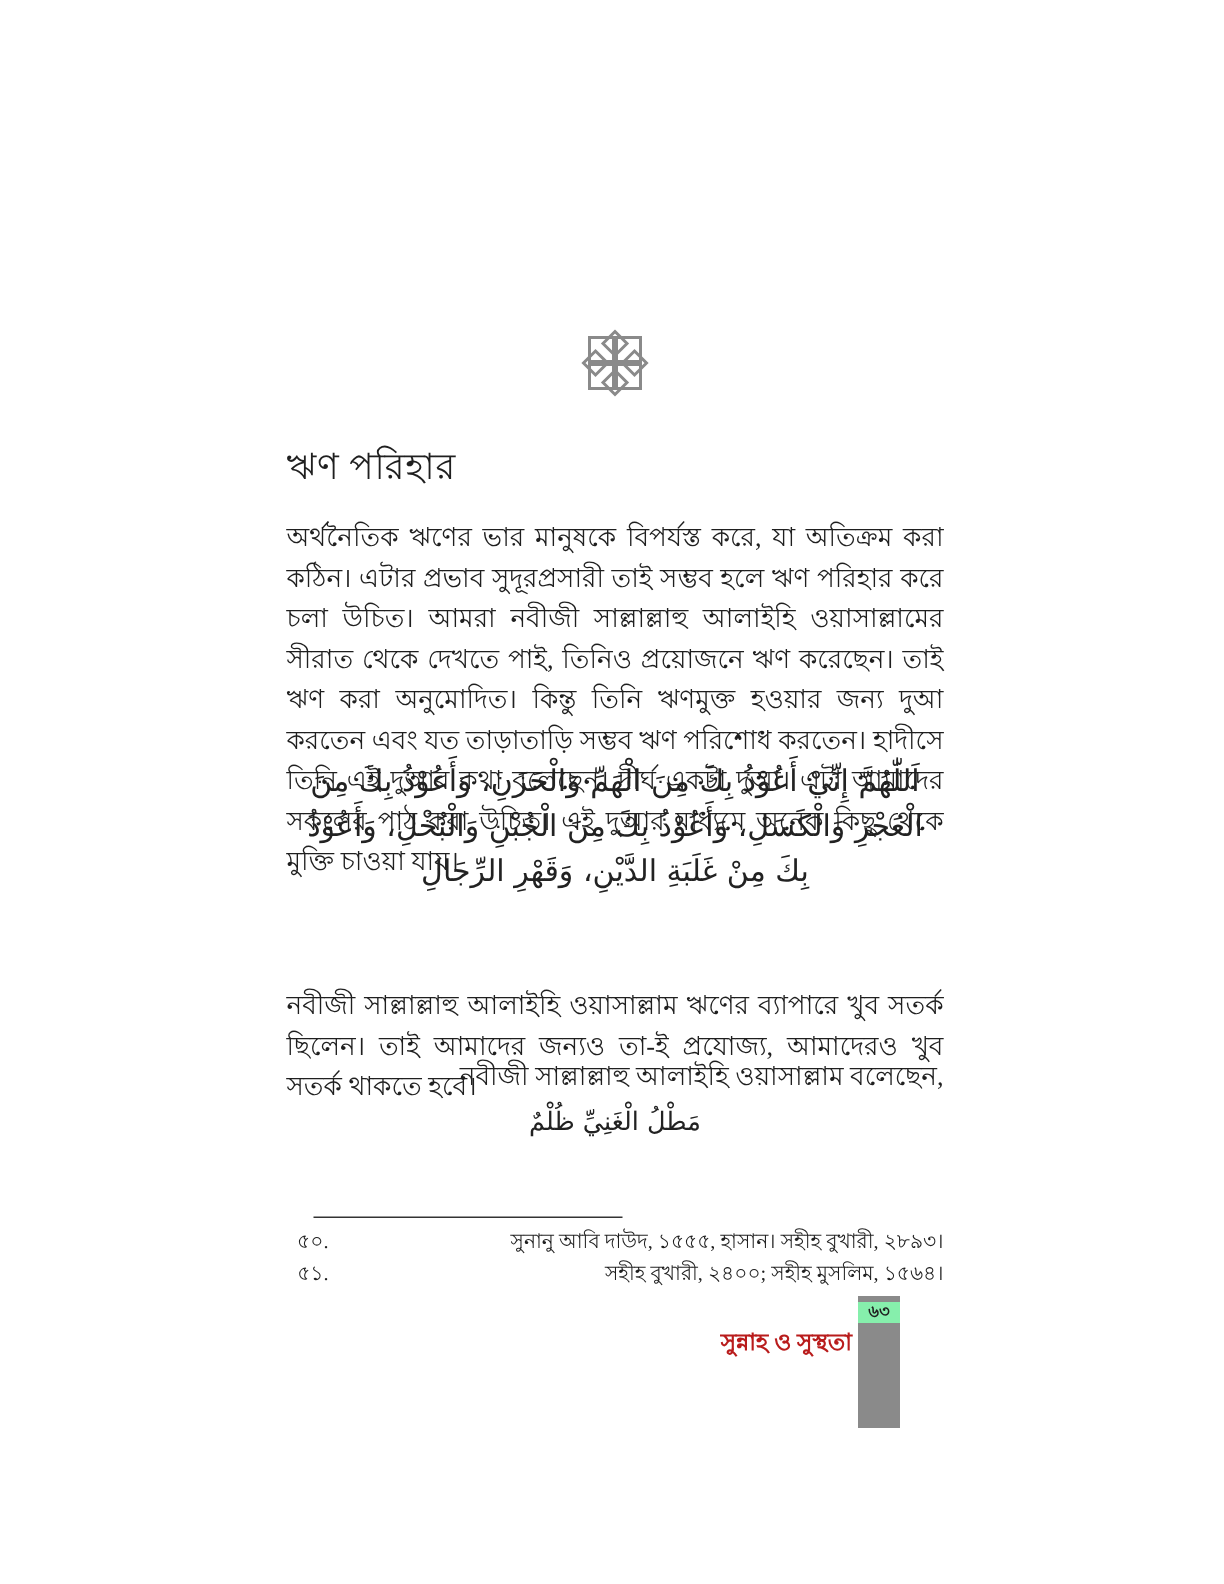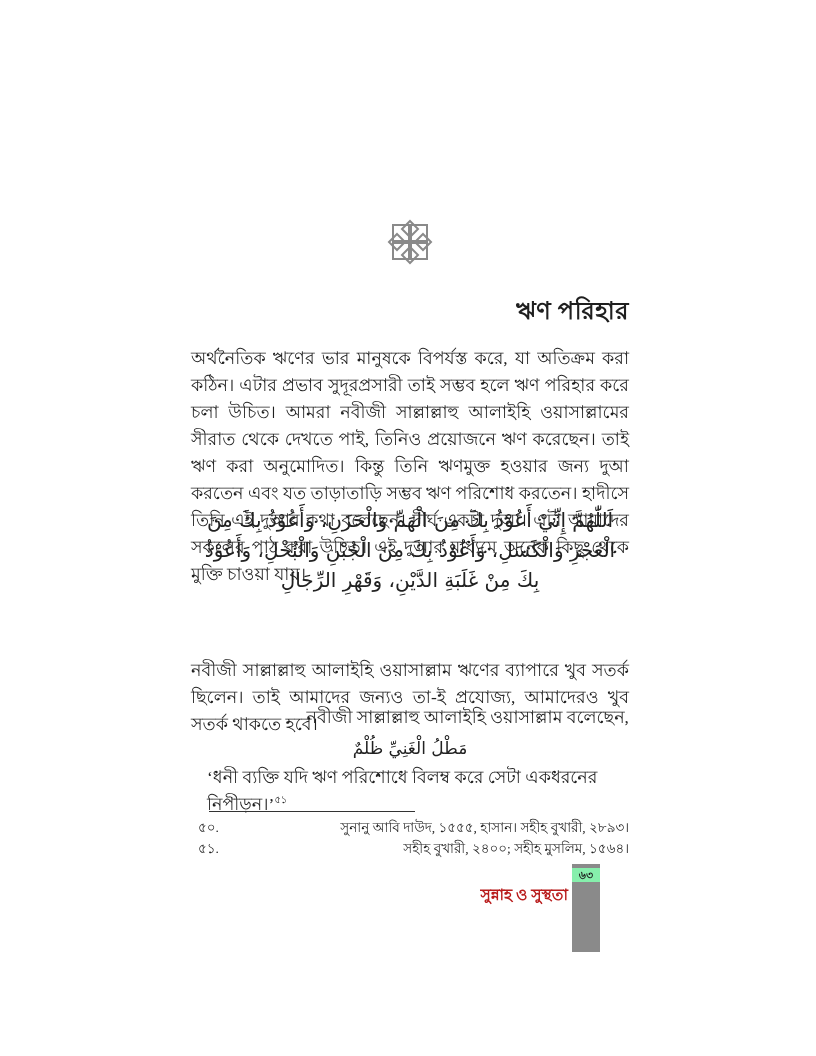--- a/index.html
+++ b/index.html
@@ -26,23 +26,23 @@
     top: 216px;
     left: 0;
     width: 100%;
     text-align: center;
   }
   .chapter-title {
     position: absolute;
     top: 292px;
     left: 0;
     width: 100%;
-    text-align: right;
+    text-align: left;
     font-size: 24px;
-    font-weight: bold;
+    font-weight: normal;
     letter-spacing: 0.5px;
   }
   .para {
     position: absolute;
     left: 0;
     width: 438px;
     font-size: 17.5px;
     line-height: 27px;
     text-align: justify;
   }
@@ -161,21 +161,20 @@
 
     <div class="arabic arabic1">اَللّٰهُمَّ إِنِّيْ أَعُوْذُ بِكَ مِنَ الْهَمِّ وَالْحَزَنِ، وَأَعُوْذُ بِكَ مِنَ الْعَجْزِ وَالْكَسَلِ، وَأَعُوْذُ بِكَ مِنَ الْجُبْنِ وَالْبُخْلِ، وَأَعُوْذُ بِكَ مِنْ غَلَبَةِ الدَّيْنِ، وَقَهْرِ الرِّجَالِ</div>
 
 
     <p class="para p2">নবীজী সাল্লাল্লাহু আলাইহি ওয়াসাল্লাম ঋণের ব্যাপারে খুব সতর্ক ছিলেন। তাই আমাদের জন্যও তা-ই প্রযোজ্য, আমাদেরও খুব সতর্ক থাকতে হবে।</p>
 
     <p class="para p3">নবীজী সাল্লাল্লাহু আলাইহি ওয়াসাল্লাম বলেছেন,</p>
 
     <div class="arabic arabic2">مَطْلُ الْغَنِيِّ ظُلْمٌ</div>
 
-    <p class="quote q2"><span>‘ধনী ব্যক্তি যদি ঋণ পরিশোধে বিলম্ব করে সেটা একধরনের নিপীড়ন।’</span><sup class="fn-ref">৫১</sup></p>
 
     <div class="fn-sep"></div>
 
     <div class="footnotes">
       <div class="fn-row">
         <span class="fn-num">৫০.</span>
         <span class="fn-text">সুনানু আবি দাউদ, ১৫৫৫, হাসান। সহীহ বুখারী, ২৮৯৩।</span>
       </div>
       <div class="fn-row">
         <span class="fn-num">৫১.</span>

